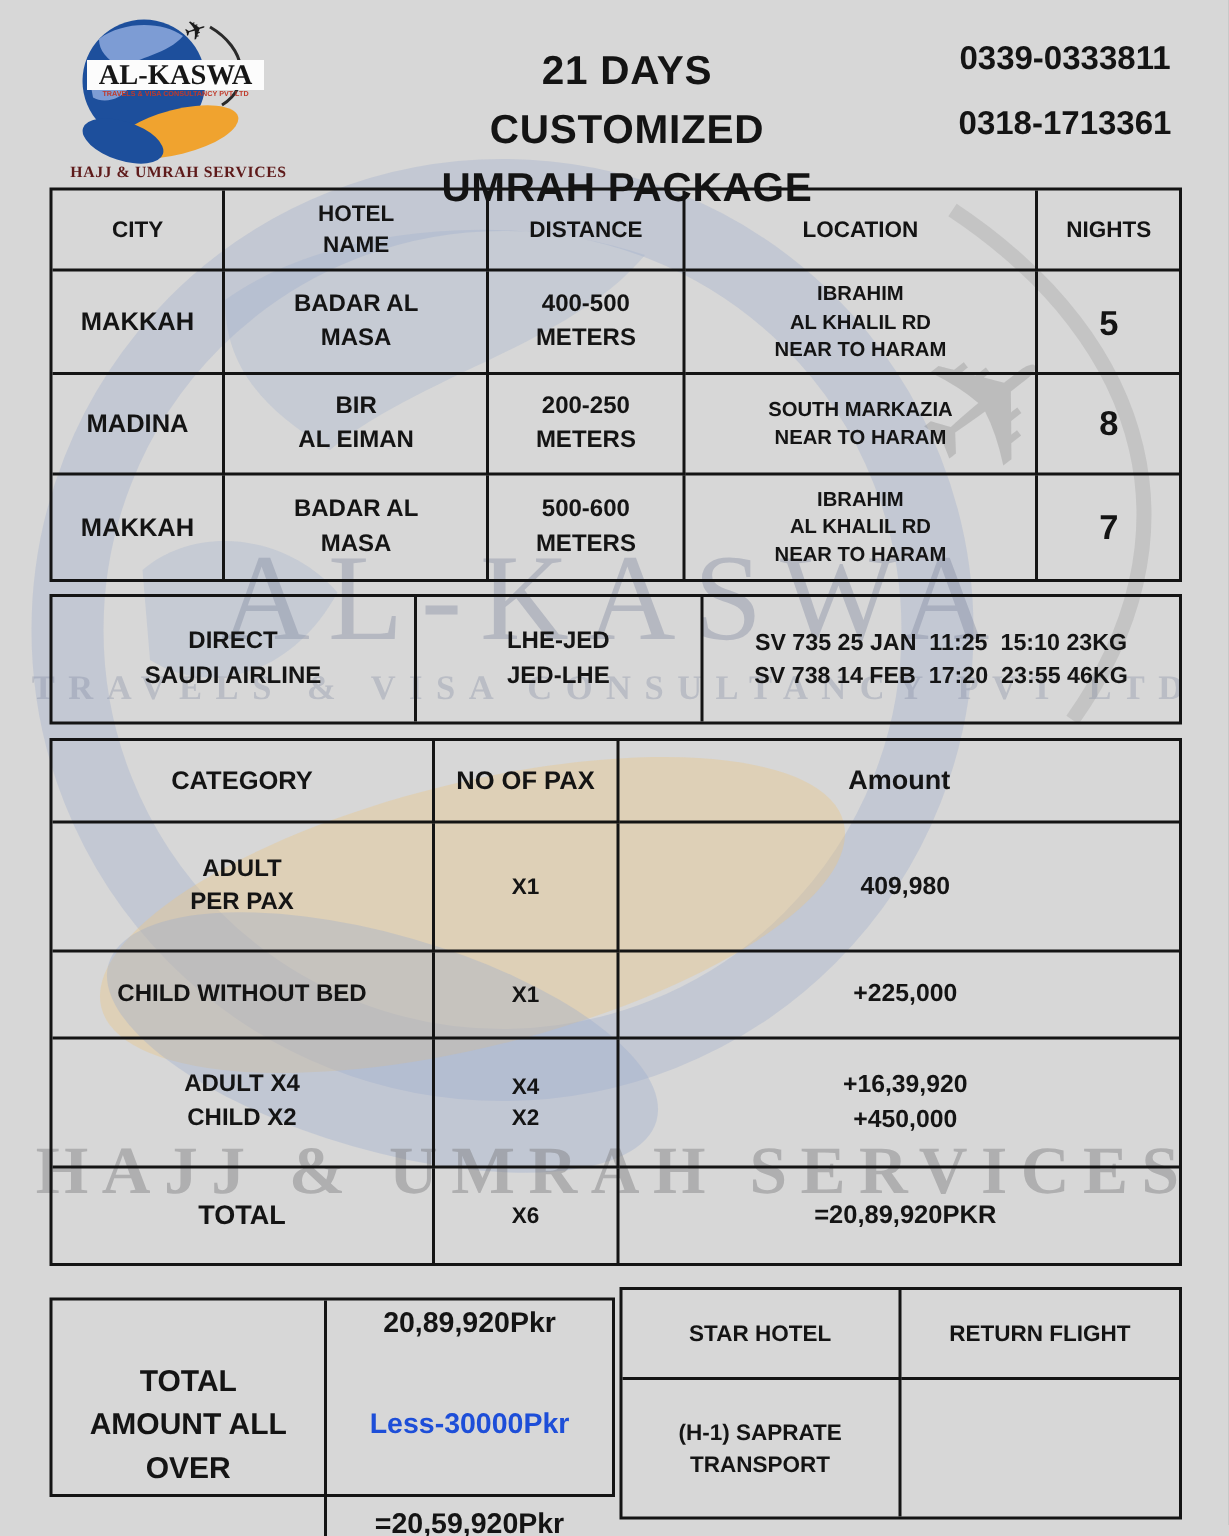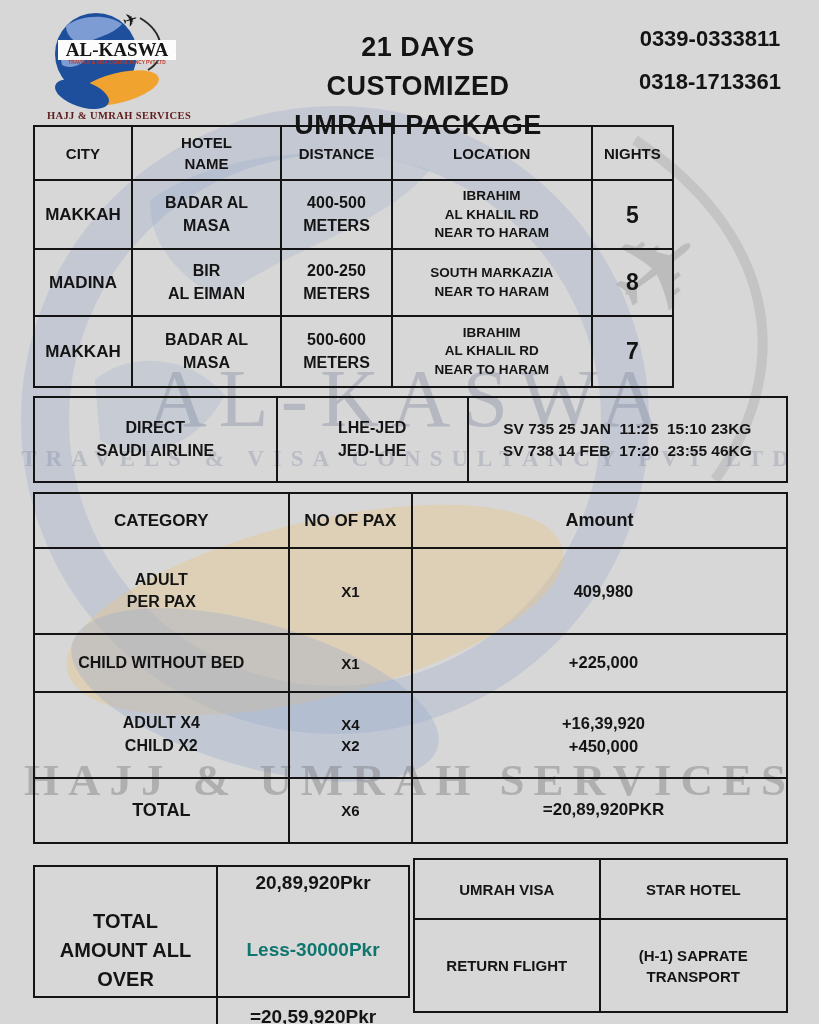--- a/index.html
+++ b/index.html
@@ -19,21 +19,21 @@
   #phones{left:612px;top:26px;width:196px;text-align:center;font-size:22px;font-weight:bold;}
   #phones .ph2{margin-top:17px;}
   #logo-tagline{left:38px;top:110px;width:162px;text-align:center;
         font-family:"Liberation Serif",serif;font-size:10.5px;font-weight:bold;
         letter-spacing:0.4px;color:#5e1a1a;}
   
   .tbl{position:absolute;z-index:1;display:grid;border:2.5px solid #141414;box-sizing:border-box;}
   .tbl>div{border-right:2px solid #141414;border-bottom:2px solid #141414;
            display:flex;flex-direction:column;align-items:center;justify-content:center;
            text-align:center;font-weight:bold;white-space:pre-wrap;line-height:1.4;padding:2px 3px;box-sizing:border-box;}
-  #hotels{left:33px;top:125px;width:641px;height:263px;
+  #hotels{left:33px;top:125px;width:755px;height:263px;
           grid-template-columns:116fr 177fr 131fr 237fr 94fr;
           grid-template-rows:55fr 70fr 68fr 70fr;}
   #hotels>div:nth-child(5n){border-right:none;text-align:right;}
   #hotels>div:nth-child(n+16){border-bottom:none;}
   #hotels .hdr{font-size:15px;}
   #hotels .city{font-size:17px;}
   #hotels .hotel,#hotels .dist{font-size:16px;}
   #hotels .loc{font-size:13.5px;line-height:1.35;}
   #hotels .nights{font-size:23px;}
   #flight{left:33px;top:396px;width:755px;height:87px;
@@ -51,21 +51,21 @@
   #pricing .pax{font-size:15px;}
   #pricing .amt{font-size:16.5px;padding-left:11px;}
   #pricing .total-lbl{font-size:18px;}
   #pricing .total-amt{font-size:17px;}
   #summary{left:33px;top:865px;width:377px;height:133px;
            grid-template-columns:185fr 192fr;grid-template-rows:1fr;}
   #summary>div{border-bottom:none;}
   #summary>div:nth-child(2){border-right:none;}
   #summary .sum-label{font-size:20px;line-height:29px;}
   #summary .sum-val{font-size:19px;line-height:28px;gap:39px;}
-  .red{color:#0f766e;text-align:center;}
+  .red{color:#1d4ed8;text-align:center;}
   #features{left:413px;top:858px;width:375px;height:155px;
             grid-template-columns:1fr 1fr;grid-template-rows:62fr 93fr;}
   #features>div{font-size:15px;}
   #features>div:nth-child(2n){border-right:none;}
   #features>div:nth-child(n+3){border-bottom:none;}
 </style>
 </head>
 <body>
 
 <div id="page">
@@ -163,19 +163,18 @@
   <div class="tbl" id="summary">
     <div class="sum-label">TOTAL<br>AMOUNT ALL<br>OVER</div>
     <div class="sum-val">
       <div>20,89,920Pkr</div>
       <div class="red">Less-30000Pkr</div>
       <div>=20,59,920Pkr</div>
     </div>
   </div>
 
   <div class="tbl" id="features">
-    <div>UMRAH VISA</div>
     <div>STAR HOTEL</div>
     <div>RETURN FLIGHT</div>
     <div>(H-1) SAPRATE<br>TRANSPORT</div>
   </div>
 
 </div>
 
 </body></html>

